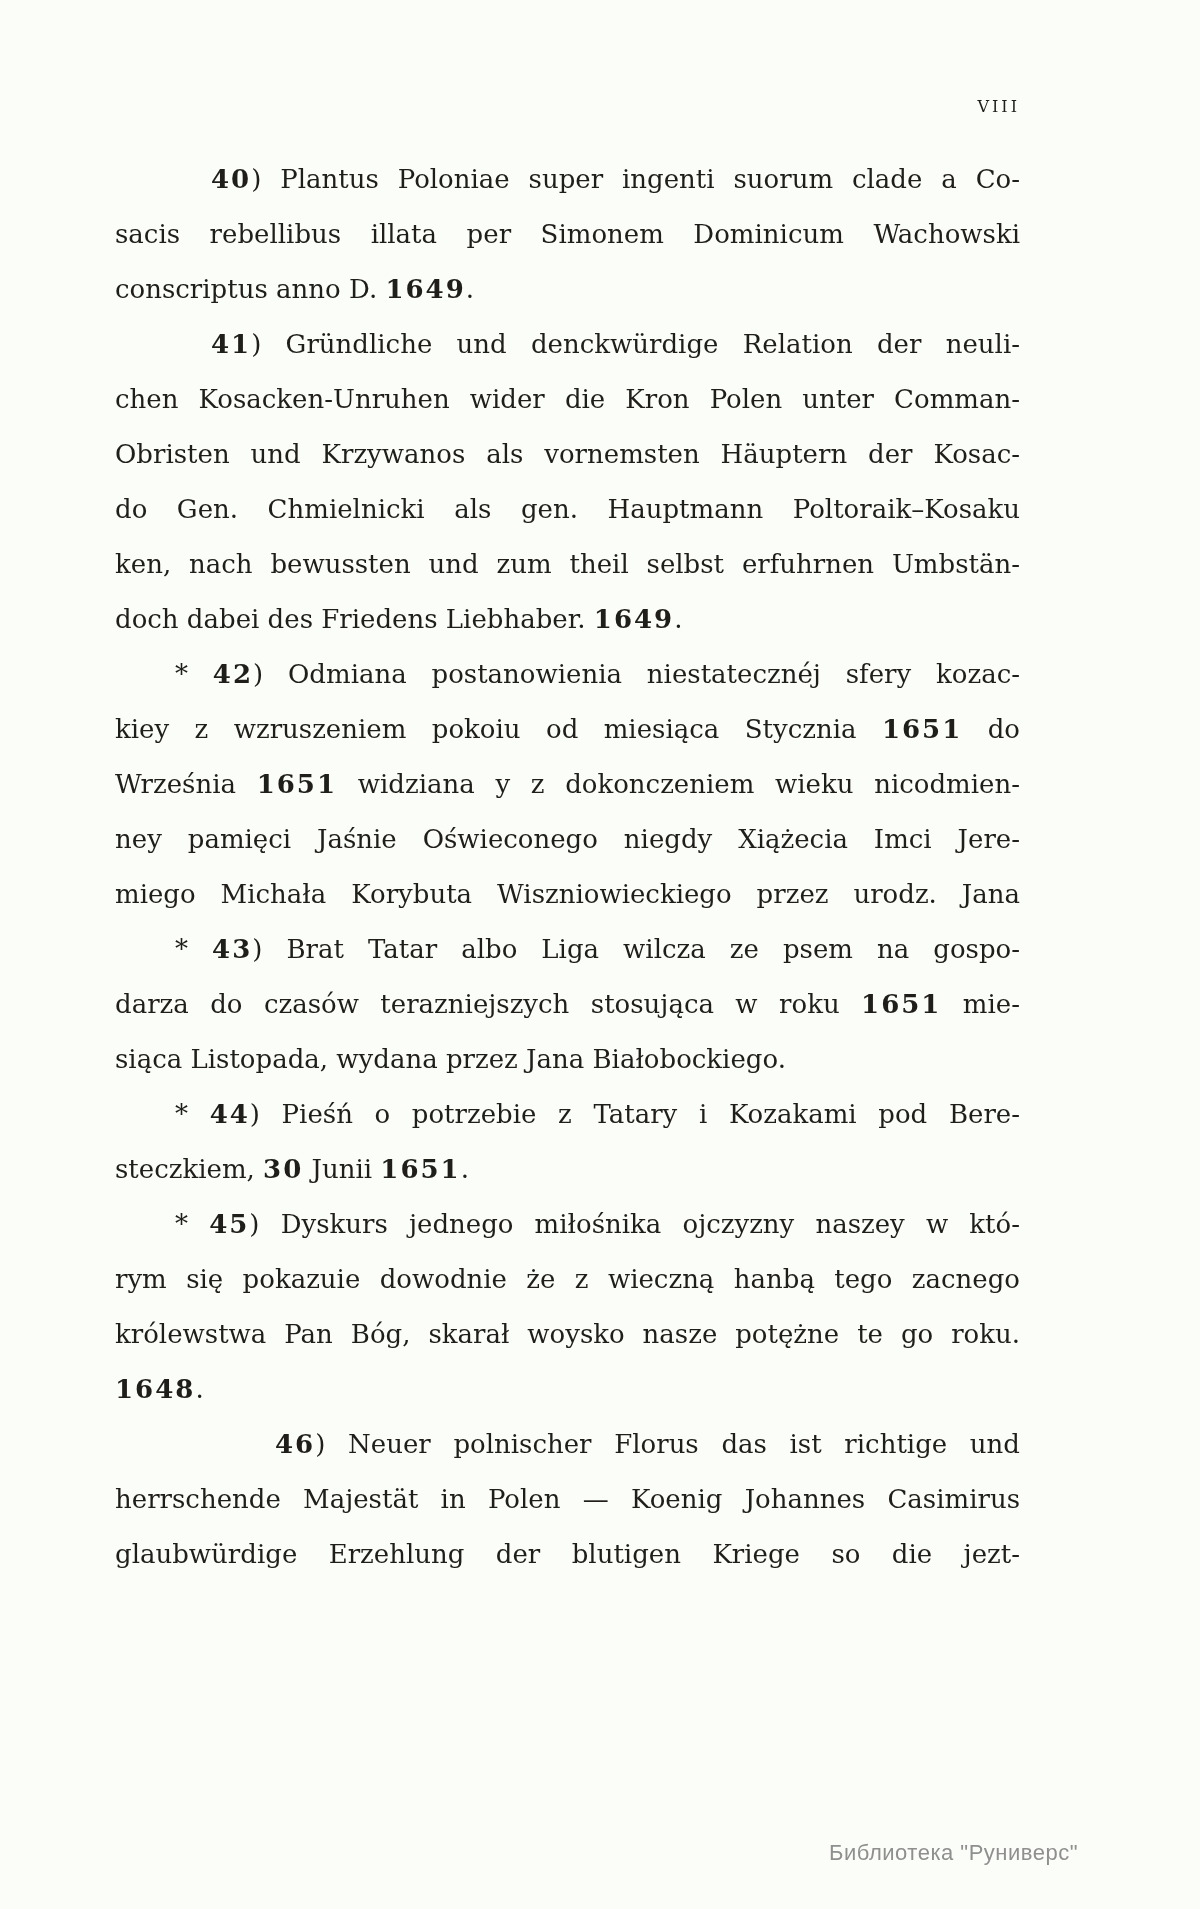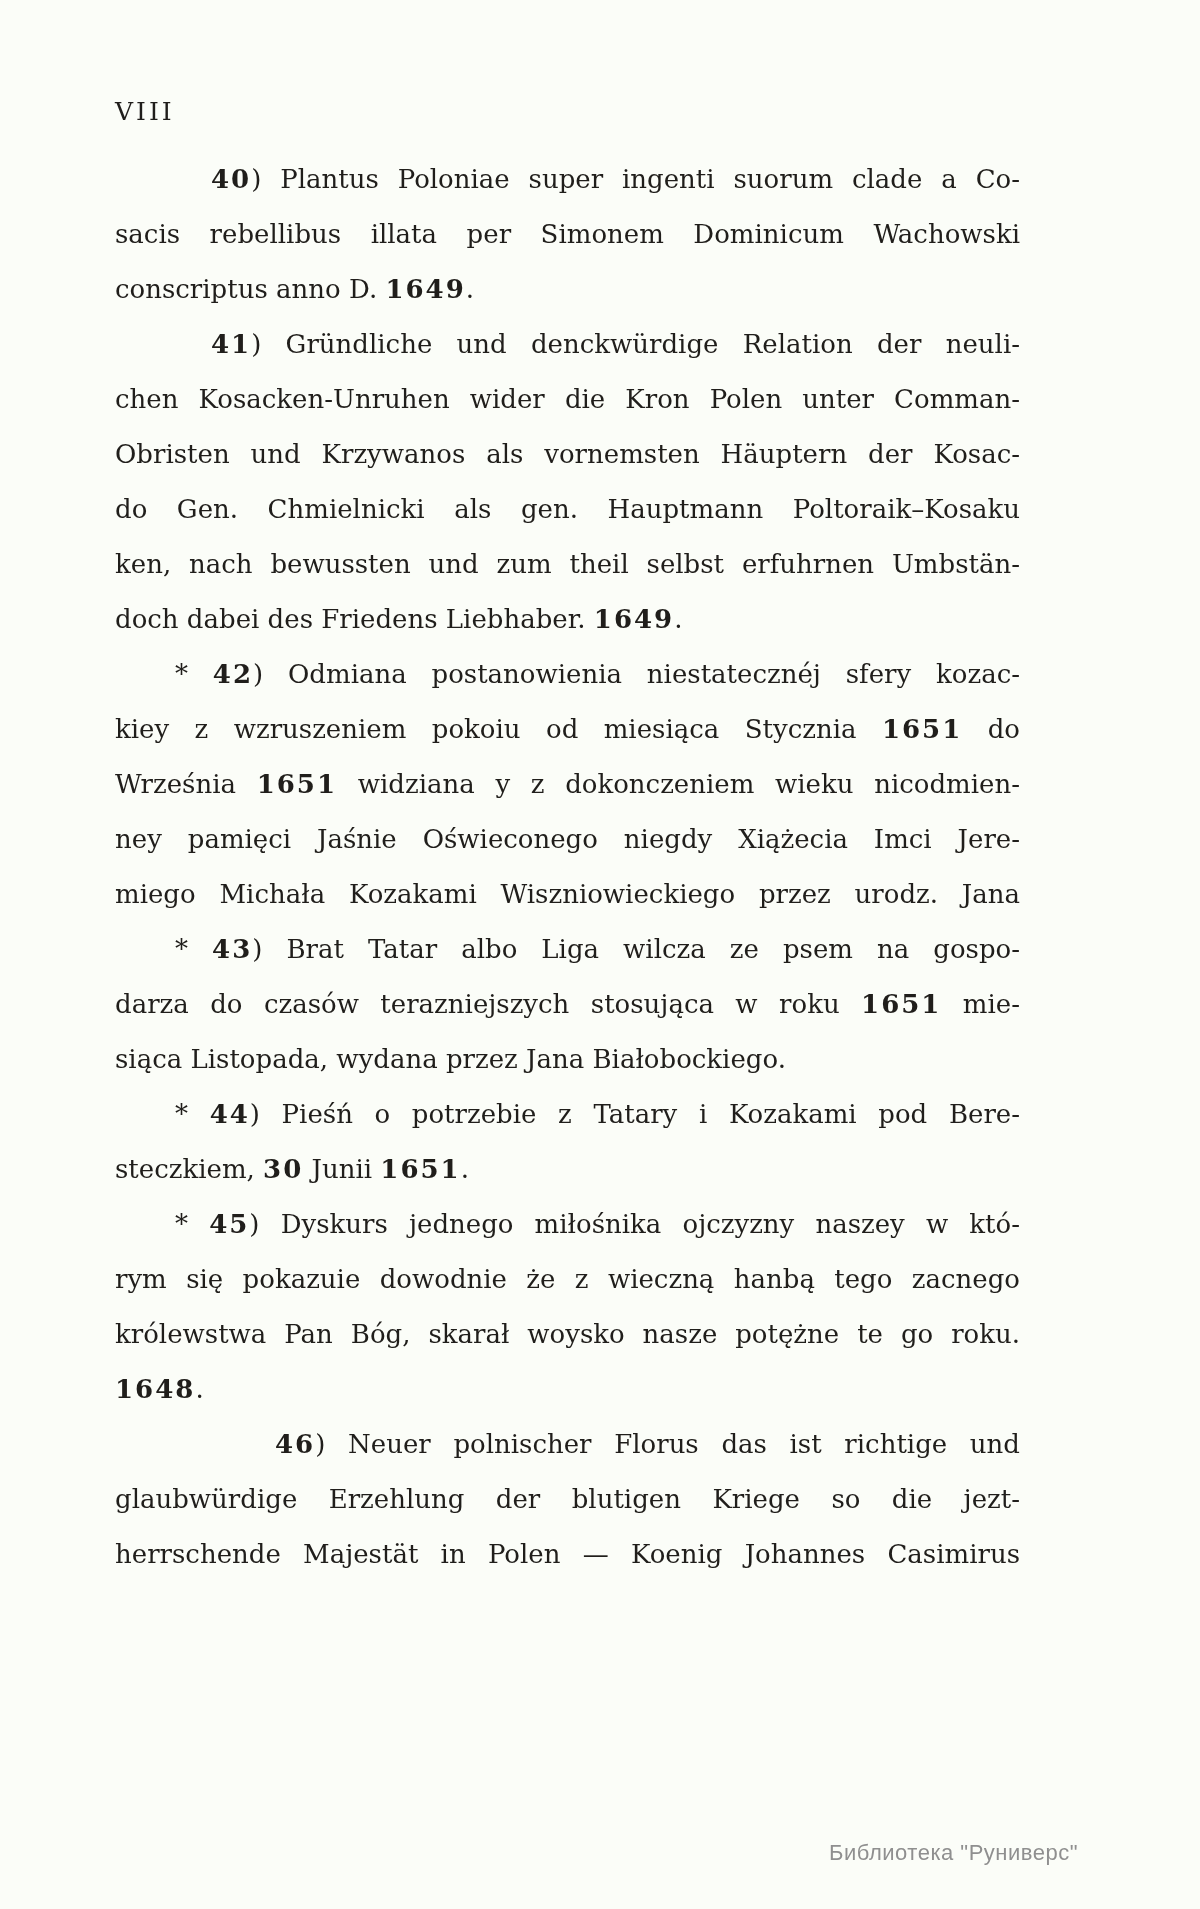--- a/index.html
+++ b/index.html
@@ -14,22 +14,22 @@
     background: #fbfdf8;
     font-family: "DejaVu Serif", serif;
     color: #201e1b;
     overflow: hidden;
   }
   .folio {
     position: absolute;
     top: 97px;
     left: 115px;
     width: 905px;
-    text-align: left;
-    font-size: 25px;
+    text-align: right;
+    font-size: 16px;
     letter-spacing: 3px;
     font-weight: 400;
   }
   .text-block {
     position: absolute;
     top: 152px;
     left: 115px;
     width: 905px;
     font-size: 26px;
     line-height: 55px;
@@ -79,38 +79,38 @@
         <div class="line">Obristen und Krzywanos als vornemsten Häuptern der Kosac-</div>
         <div class="line">do Gen. Chmielnicki als gen. Hauptmann Poltoraik–Kosaku</div>
         <div class="line">ken, nach bewussten und zum theil selbst erfuhrnen Umbstän-</div>
         <div class="line last">doch dabei des Friedens Liebhaber. <b>1649</b>.</div>
       </div>
       <div class="para p-star">
         <div class="line">* <b>42</b>) Odmiana postanowienia niestatecznéj sfery kozac-</div>
         <div class="line">kiey z wzruszeniem pokoiu od miesiąca Stycznia <b>1651</b> do</div>
         <div class="line">Września <b>1651</b> widziana y z dokonczeniem wieku nicodmien-</div>
         <div class="line">ney pamięci Jaśnie Oświeconego niegdy Xiążecia Imci Jere-</div>
-        <div class="line">miego Michała Kozakami Wiszniowieckiego przez urodz. Jana</div>
+        <div class="line">miego Michała Korybuta Wiszniowieckiego przez urodz. Jana</div>
       </div>
       <div class="para p-star">
         <div class="line">* <b>43</b>) Brat Tatar albo Liga wilcza ze psem na gospo-</div>
         <div class="line">darza do czasów terazniejszych stosująca w roku <b>1651</b> mie-</div>
         <div class="line last">siąca Listopada, wydana przez Jana Białobockiego.</div>
       </div>
       <div class="para p-star">
         <div class="line">* <b>44</b>) Pieśń o potrzebie z Tatary i Kozakami pod Bere-</div>
         <div class="line last">steczkiem, <b>30</b> Junii <b>1651</b>.</div>
       </div>
       <div class="para p-star">
         <div class="line">* <b>45</b>) Dyskurs jednego miłośnika ojczyzny naszey w któ-</div>
         <div class="line">rym się pokazuie dowodnie że z wieczną hanbą tego zacnego</div>
         <div class="line">królewstwa Pan Bóg, skarał woysko nasze potężne te go roku.</div>
         <div class="line last"><b>1648</b>.</div>
       </div>
       <div class="para p-deep">
         <div class="line"><b>46</b>) Neuer polnischer Florus das ist richtige und</div>
+        <div class="line">herrschende Majestät in Polen — Koenig Johannes Casimirus</div>
         <div class="line">glaubwürdige Erzehlung der blutigen Kriege so die jezt-</div>
-        <div class="line">herrschende Majestät in Polen — Koenig Johannes Casimirus</div>
       </div>
     </div>
 
   <div class="watermark">Библиотека "Руниверс"</div>
 </div>
 
 </body></html>

